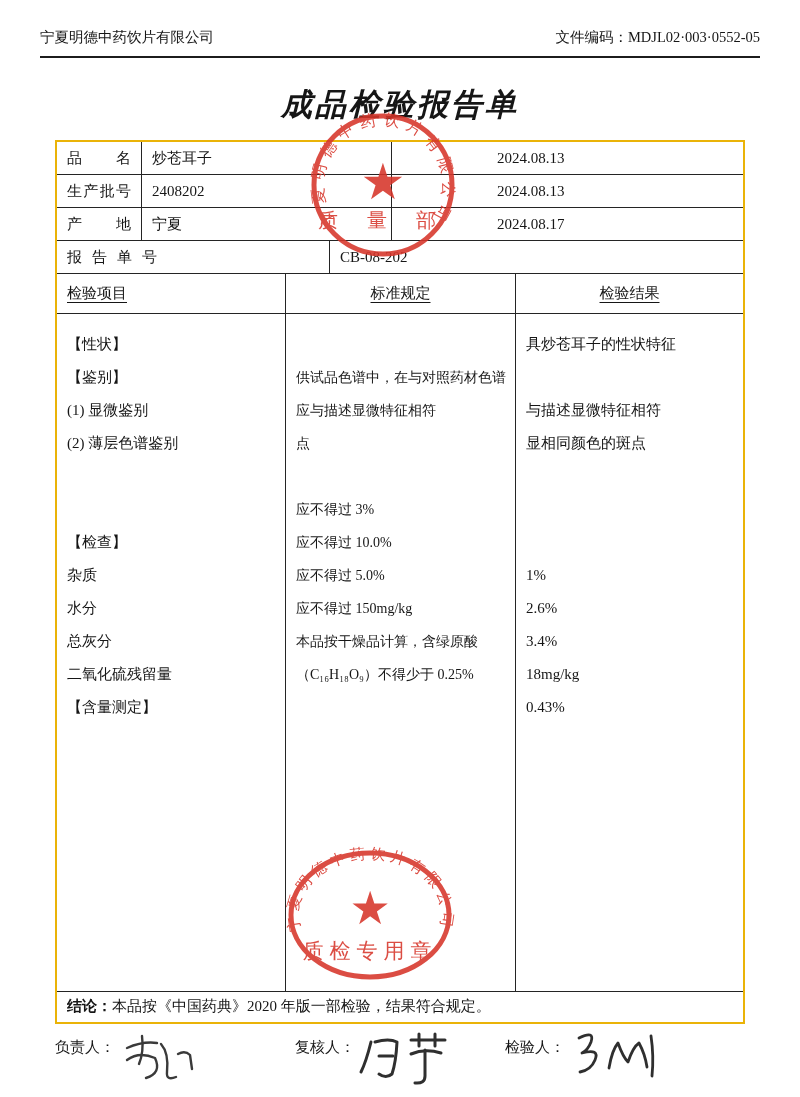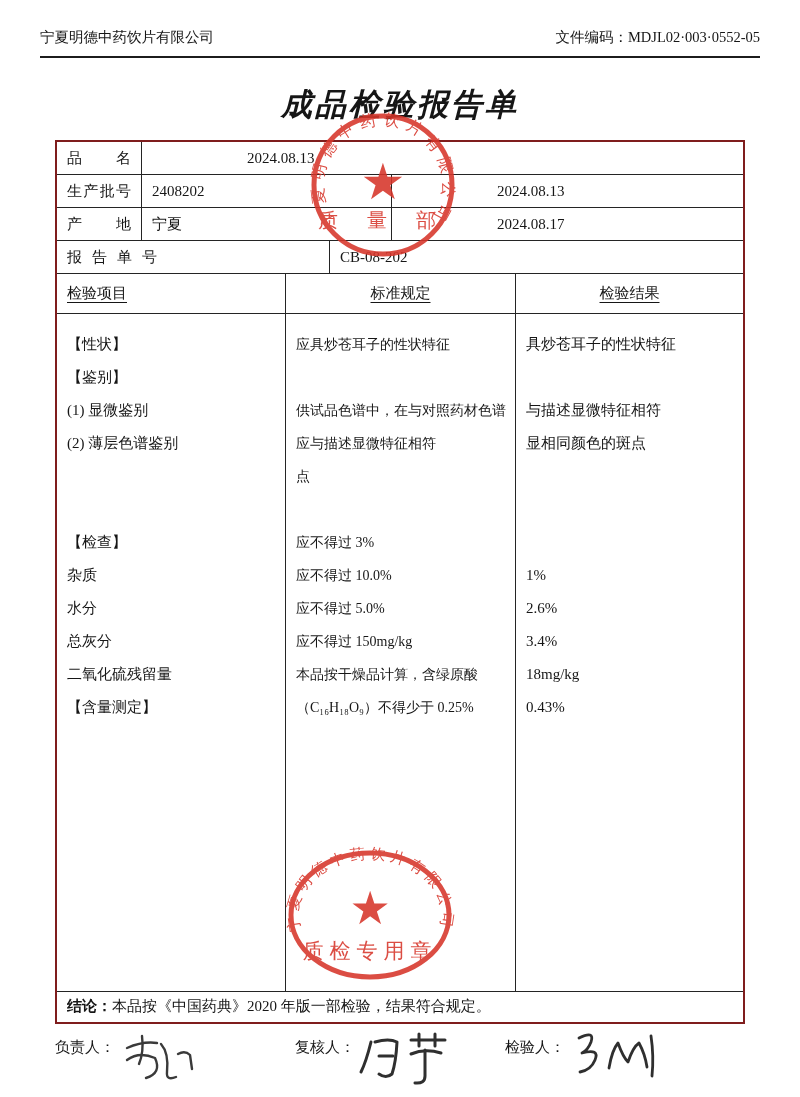--- a/index.html
+++ b/index.html
@@ -15,21 +15,21 @@
     border-bottom:2px solid #1c1c1c;padding-bottom:9px;font-size:14.5px;
   }
   
   .report-title{
     position:absolute;left:0;top:84px;width:800px;text-align:center;
     font-size:31px;font-weight:bold;letter-spacing:3px;font-style:italic;
   }
   
   .report-table{
     position:absolute;left:55px;top:140px;width:690px;box-sizing:border-box;
-    border:2px solid #7f1d1d;background:transparent;
+    border:2px solid #eab308;background:transparent;
   }
   .trow{display:flex;box-sizing:border-box;border-bottom:1px solid #242424;}
   .trow:last-child{border-bottom:none;}
   .cell{box-sizing:border-box;border-right:1px solid #242424;overflow:hidden;}
   .cell:last-child{border-right:none;}
   .info-row{height:33px;line-height:32px;font-size:15px;}
   .lblcell{padding:0 10px;text-align:justify;text-align-last:justify;}
   .valcell{padding:0 10px;white-space:nowrap;}
   .w-l1{width:85px;}
   .w-v1{width:250px;}
@@ -70,20 +70,21 @@
   <span>宁夏明德中药饮片有限公司</span>
   <span>文件编码：MDJL02·003·0552-05</span>
 </div>
 
 <div class="report-title">成品检验报告单</div>
 
 <div class="report-table">
 
   <div class="trow info-row">
     <div class="cell lblcell w-l1">品名</div>
+    <div class="cell valcell w-v1">炒苍耳子</div>
     <div class="cell lblcell w-l2">生产日期</div>
     <div class="cell valcell w-v2">2024.08.13</div>
   </div>
 
   <div class="trow info-row">
     <div class="cell lblcell w-l1">生产批号</div>
     <div class="cell valcell w-v1">2408202</div>
     <div class="cell lblcell w-l2">检验日期</div>
     <div class="cell valcell w-v2">2024.08.13</div>
   </div>
@@ -116,21 +117,20 @@
       <div class="ln"></div>
       <div class="ln">【检查】</div>
       <div class="ln">杂质</div>
       <div class="ln">水分</div>
       <div class="ln">总灰分</div>
       <div class="ln">二氧化硫残留量</div>
       <div class="ln">【含量测定】</div>
       <div class="ln"></div>
     </div>
     <div class="cell bcol c2">
-      <div class="ln">应具炒苍耳子的性状特征</div>
       <div class="ln"></div>
       <div class="ln">供试品色谱中，在与对照药材色谱</div>
       <div class="ln">应与描述显微特征相符</div>
       <div class="ln">点</div>
       <div class="ln"></div>
       <div class="ln">应不得过 3%</div>
       <div class="ln">应不得过 10.0%</div>
       <div class="ln">应不得过 5.0%</div>
       <div class="ln">应不得过 150mg/kg</div>
       <div class="ln">本品按干燥品计算，含绿原酸</div>

